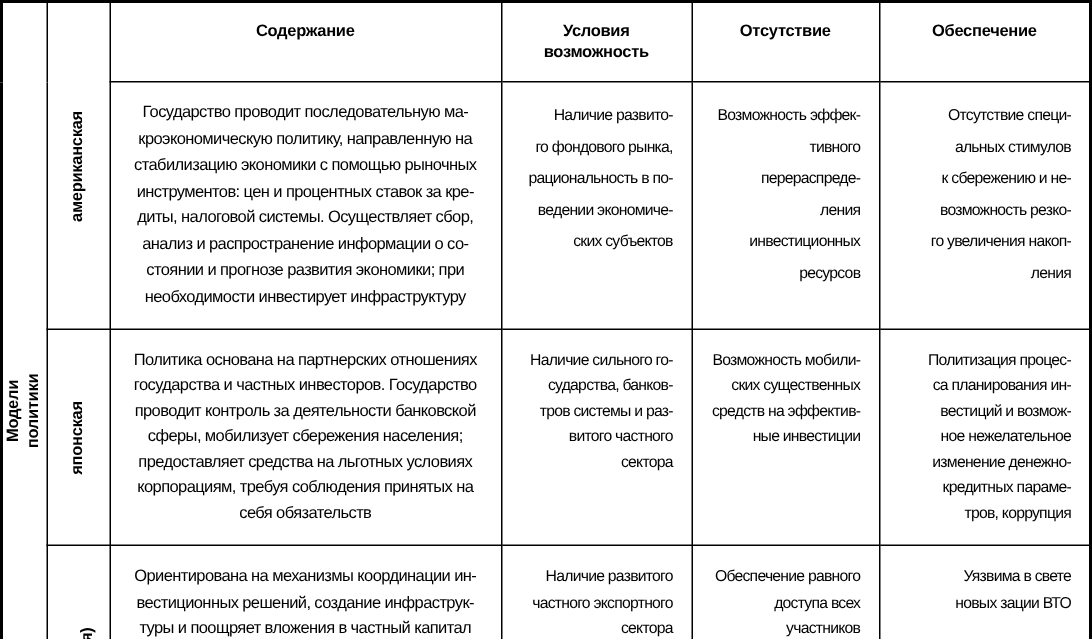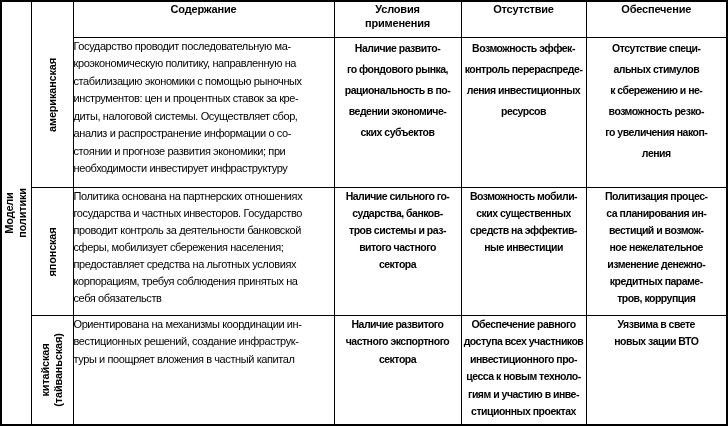--- a/index.html
+++ b/index.html
@@ -14,48 +14,47 @@
     position: absolute; left: 0; top: 0;
     width: 728px; height: 426px;
     border-collapse: collapse;
     table-layout: fixed;
     background: #ffffff;
     border: 2px solid #000000;
   }
   table.policy td, table.policy th {
     border: 1px solid #000000;
     vertical-align: top;
-    padding: 0;
+    padding: 12px;
     overflow: hidden;
   }
   th.colhead {
     font-weight: bold;
     font-size: 11px;
     line-height: 14px;
     text-align: center;
     padding-top: 7px;
     white-space: pre-line;
     letter-spacing: -0.2px;
   }
   td.cell-content {
     font-size: 11px;
     line-height: 17.5px;
     letter-spacing: -0.4px;
     padding: 6px 4px 0 7px;
     white-space: pre-line;
-    text-align: left;
+    text-align: center;
     margin-top: 15px;
   }
   td.cell-narrow {
     font-size: 10.5px;
     letter-spacing: -0.5px;
     padding: 7px 3px 0 6px;
     white-space: pre-line;
-    text-align: center;
-    font-weight: bold;
+    text-align: right;
   }
   tr.r1 td.cell-narrow { line-height: 21px; }
   tr.r2 td.cell-narrow { line-height: 17px; }
   tr.r2 td.cell-content { line-height: 17px; }
   tr.r3 td.cell-narrow { line-height: 17.5px; margin-left: 27px; }
   td.vcell { position: relative; }
   .vlabel {
     position: absolute;
     top: 50%; left: 50%;
     transform: translate(-50%, -50%) rotate(-90deg);
@@ -82,40 +81,40 @@
   <tbody>
       <tr class="r0" style="height:36px">
     <td class="vcell" rowspan="4">
       <div class="vlabel">Модели политики</div>
     </td>
     <td class="vcell" rowspan="2">
       <div class="vlabel">американская</div>
     </td>
     <th class="colhead">Содержание</th>
     <th class="colhead">Условия
-применения</th>
+возможность</th>
     <th class="colhead">Отсутствие</th>
     <th class="colhead">Обеспечение</th>
   </tr>
   <tr class="r1" style="height:150px">
     <td class="cell-content">Государство проводит последовательную ма-
 кроэкономическую политику, направленную на
 стабилизацию экономики с помощью рыночных
 инструментов: цен и процентных ставок за кре-
 диты, налоговой системы. Осуществляет сбор,
 анализ и распространение информации о со-
 стоянии и прогнозе развития экономики; при
 необходимости инвестирует инфраструктуру</td>
     <td class="cell-narrow">Наличие развито-
 го фондового рынка,
 рациональность в по-
 ведении экономиче-
 ских субъектов</td>
     <td class="cell-narrow">Возможность эффек-
-контроль перераспреде-
+тивного перераспреде-
 ления инвестиционных
 ресурсов</td>
     <td class="cell-narrow">Отсутствие специ-
 альных стимулов
 к сбережению и не-
 возможность резко-
 го увеличения накоп-
 ления</td>
   </tr>
   <tr class="r2" style="height:127px">

